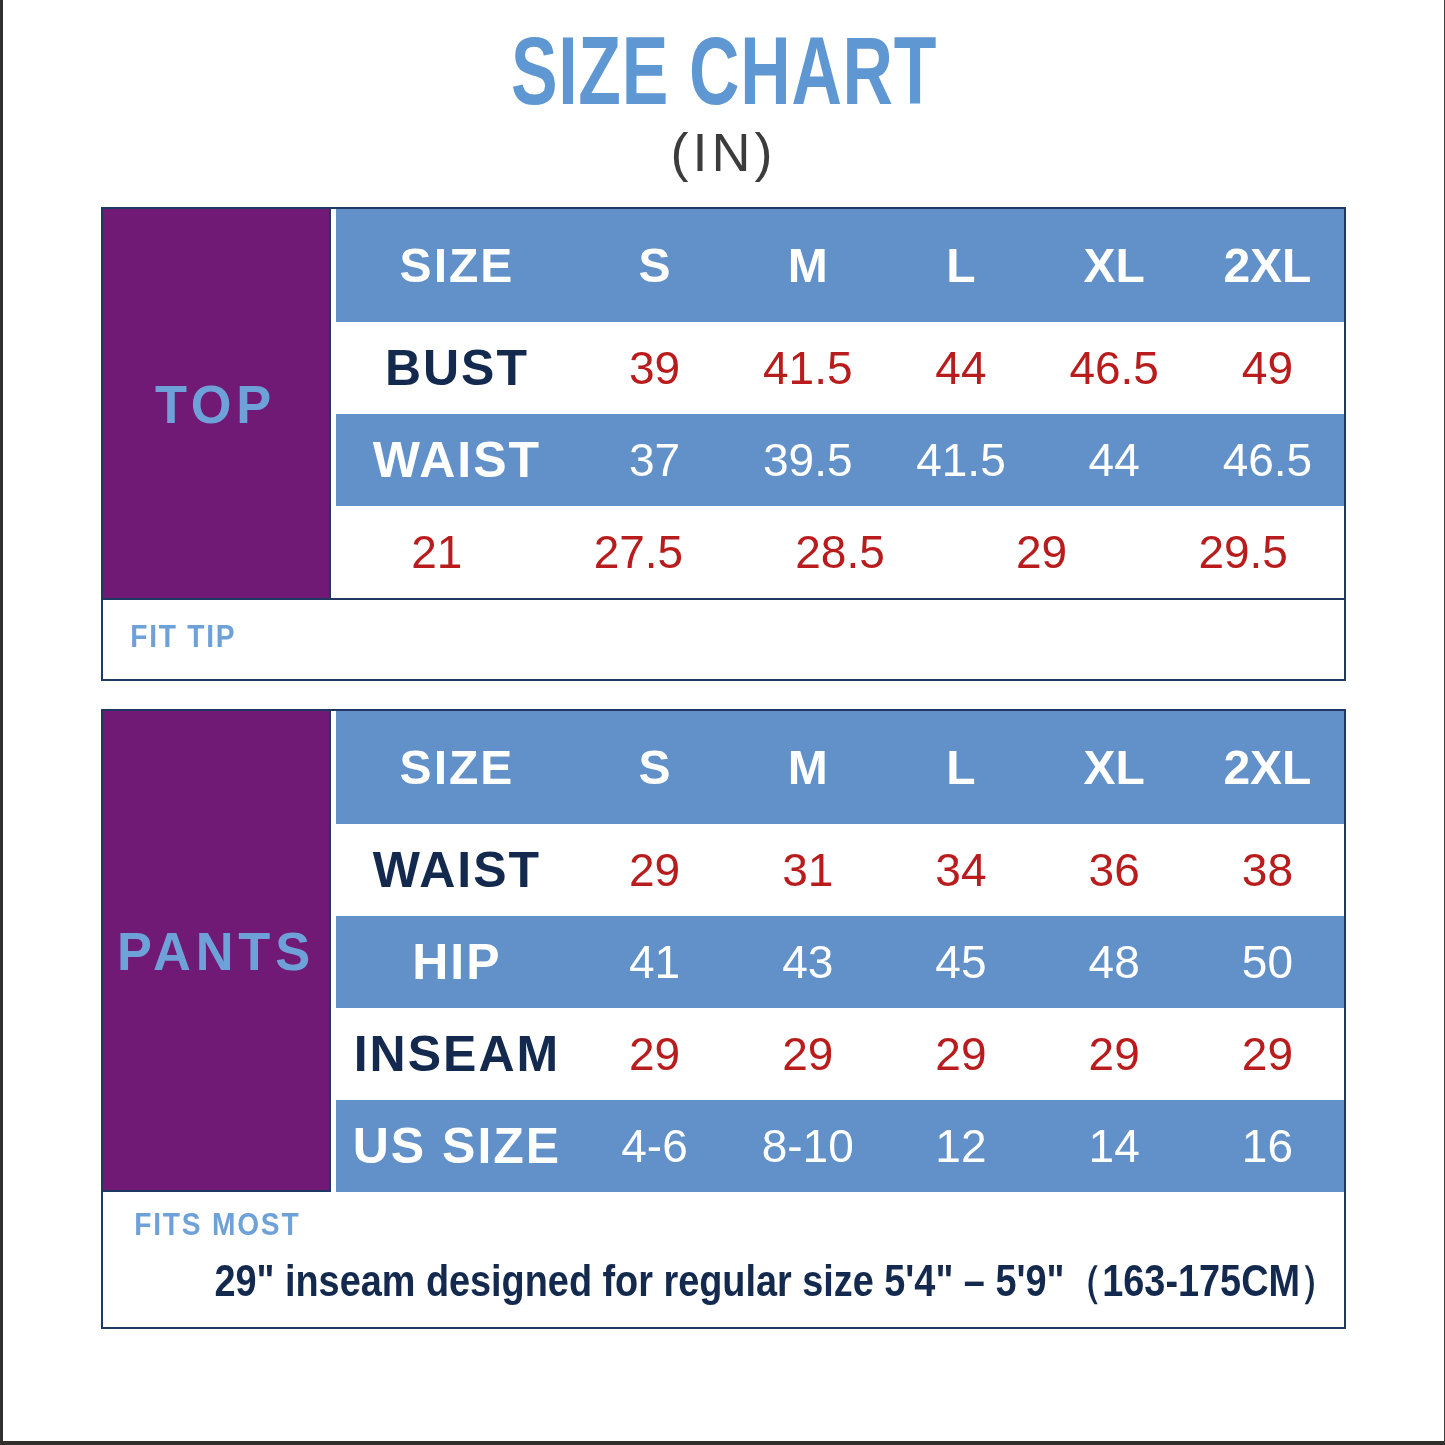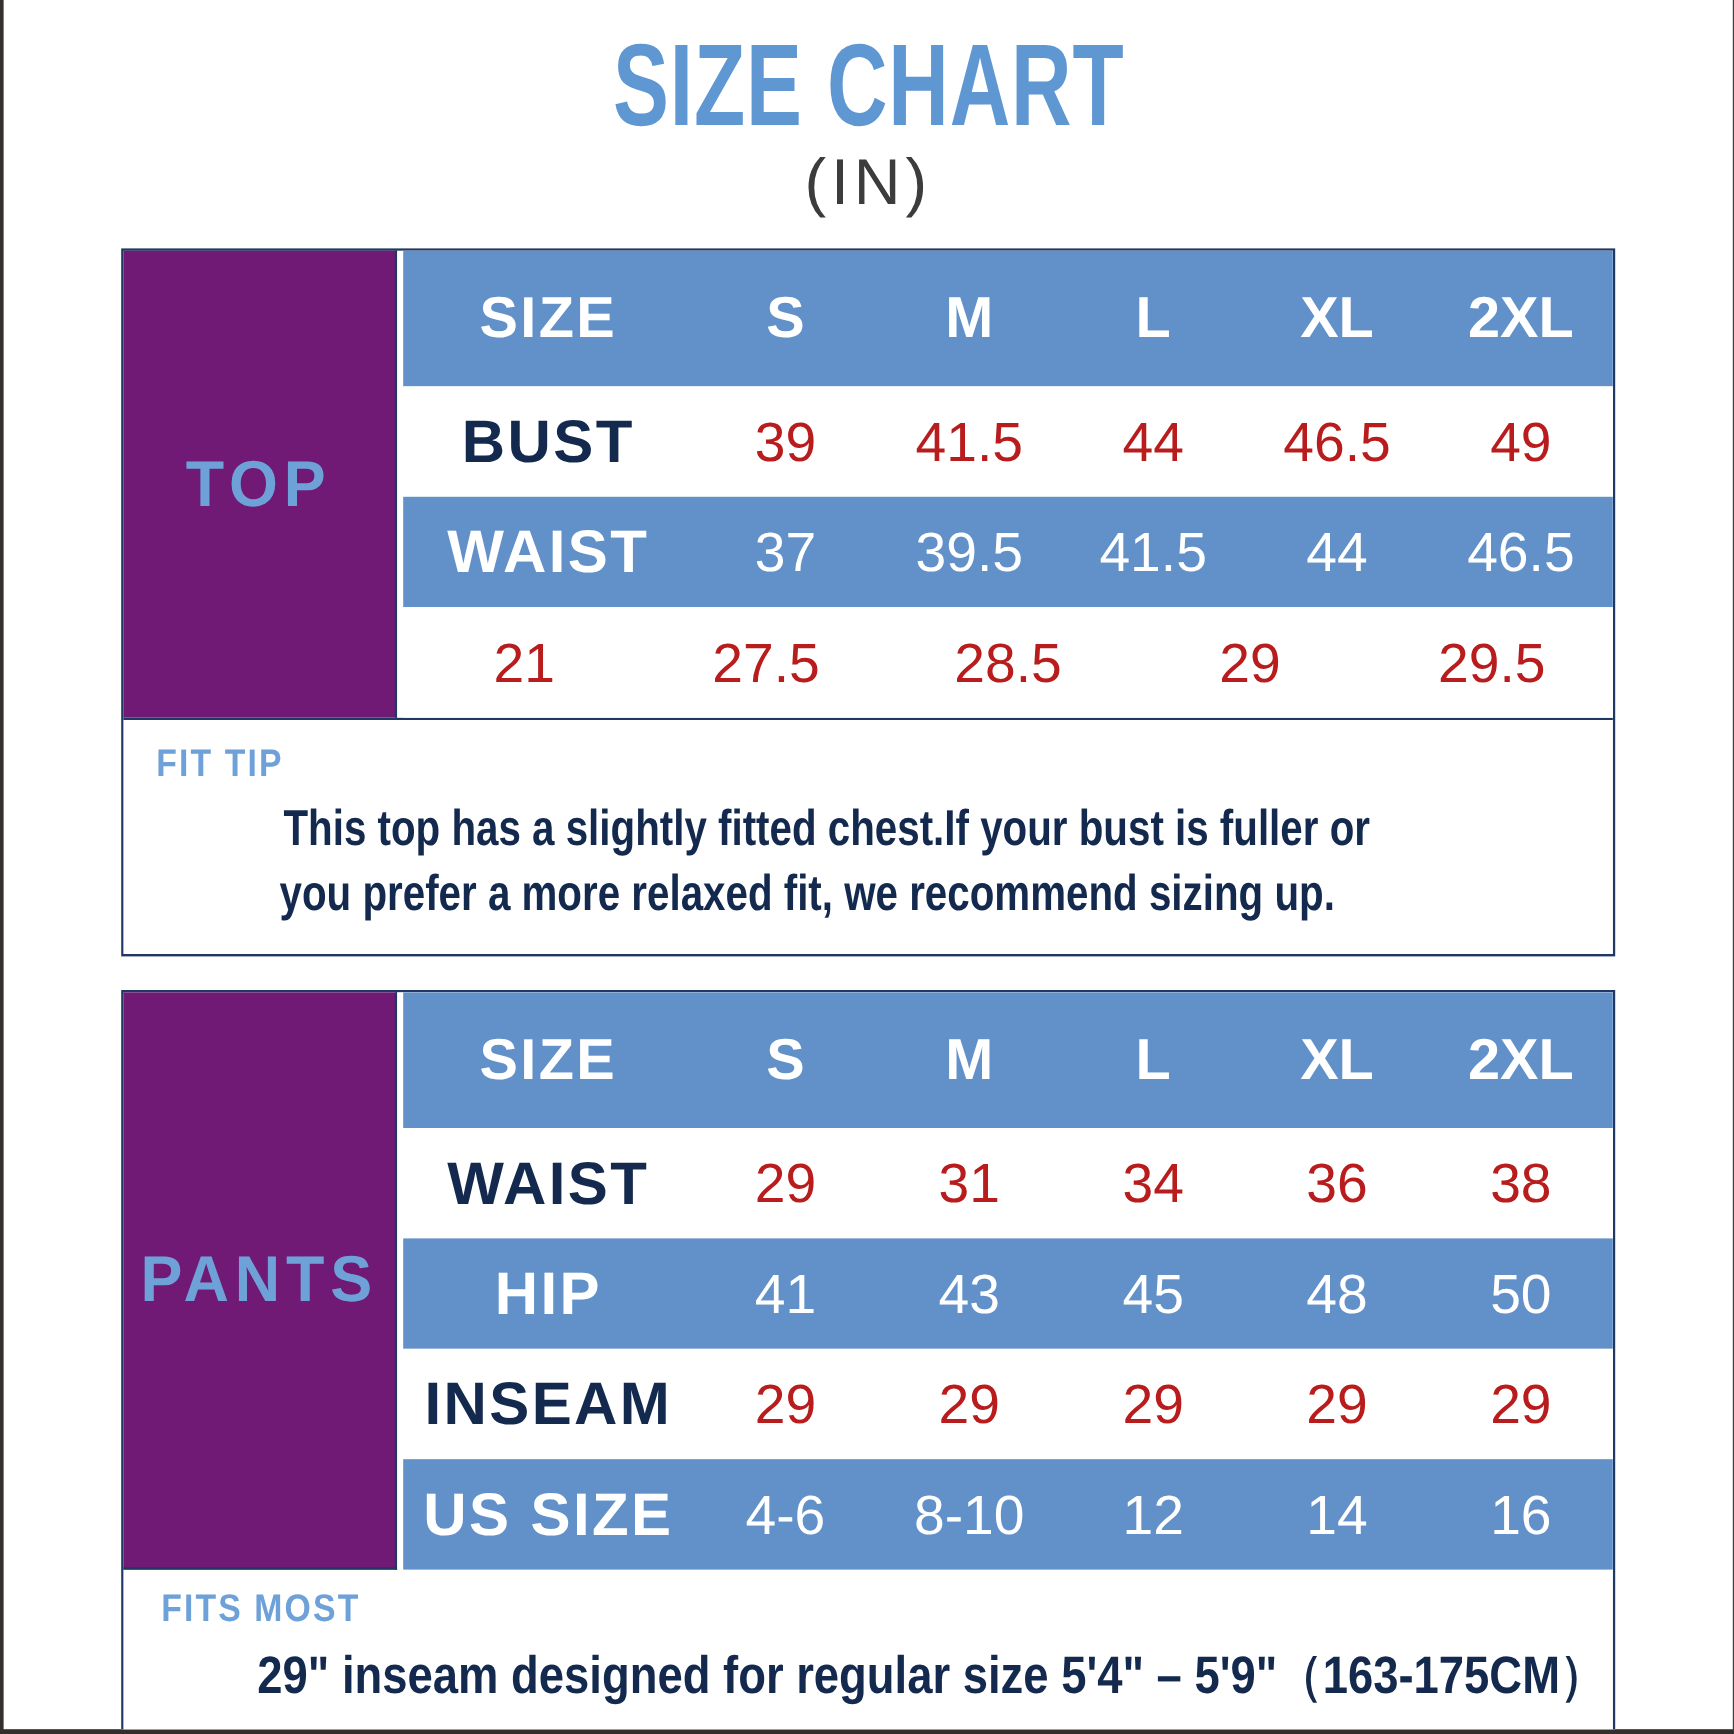--- a/index.html
+++ b/index.html
@@ -121,24 +121,20 @@
             <div class="cell cell-val">28.5</div>
             <div class="cell cell-val">29</div>
             <div class="cell cell-val">29.5</div>
           </div>
         </div>
     </div>
     <div class="note-box">
       <div class="note-title">
         <span>FIT TIP</span>
       </div>
-      <div class="note-body">
-          <div class="line"><span>This top has a slightly fitted chest.If your bust is fuller or</span></div>
-          <div class="line"><span>you prefer a more relaxed fit, we recommend sizing up.</span></div>
-        </div>
     </div>
   </section>
 
   <section class="size-section section-pants">
     <div class="table-flex">
       <div class="label-col">
         <span class="garment-label">PANTS</span>
       </div>
       <div class="rows-col">
           <div class="t-row header">

